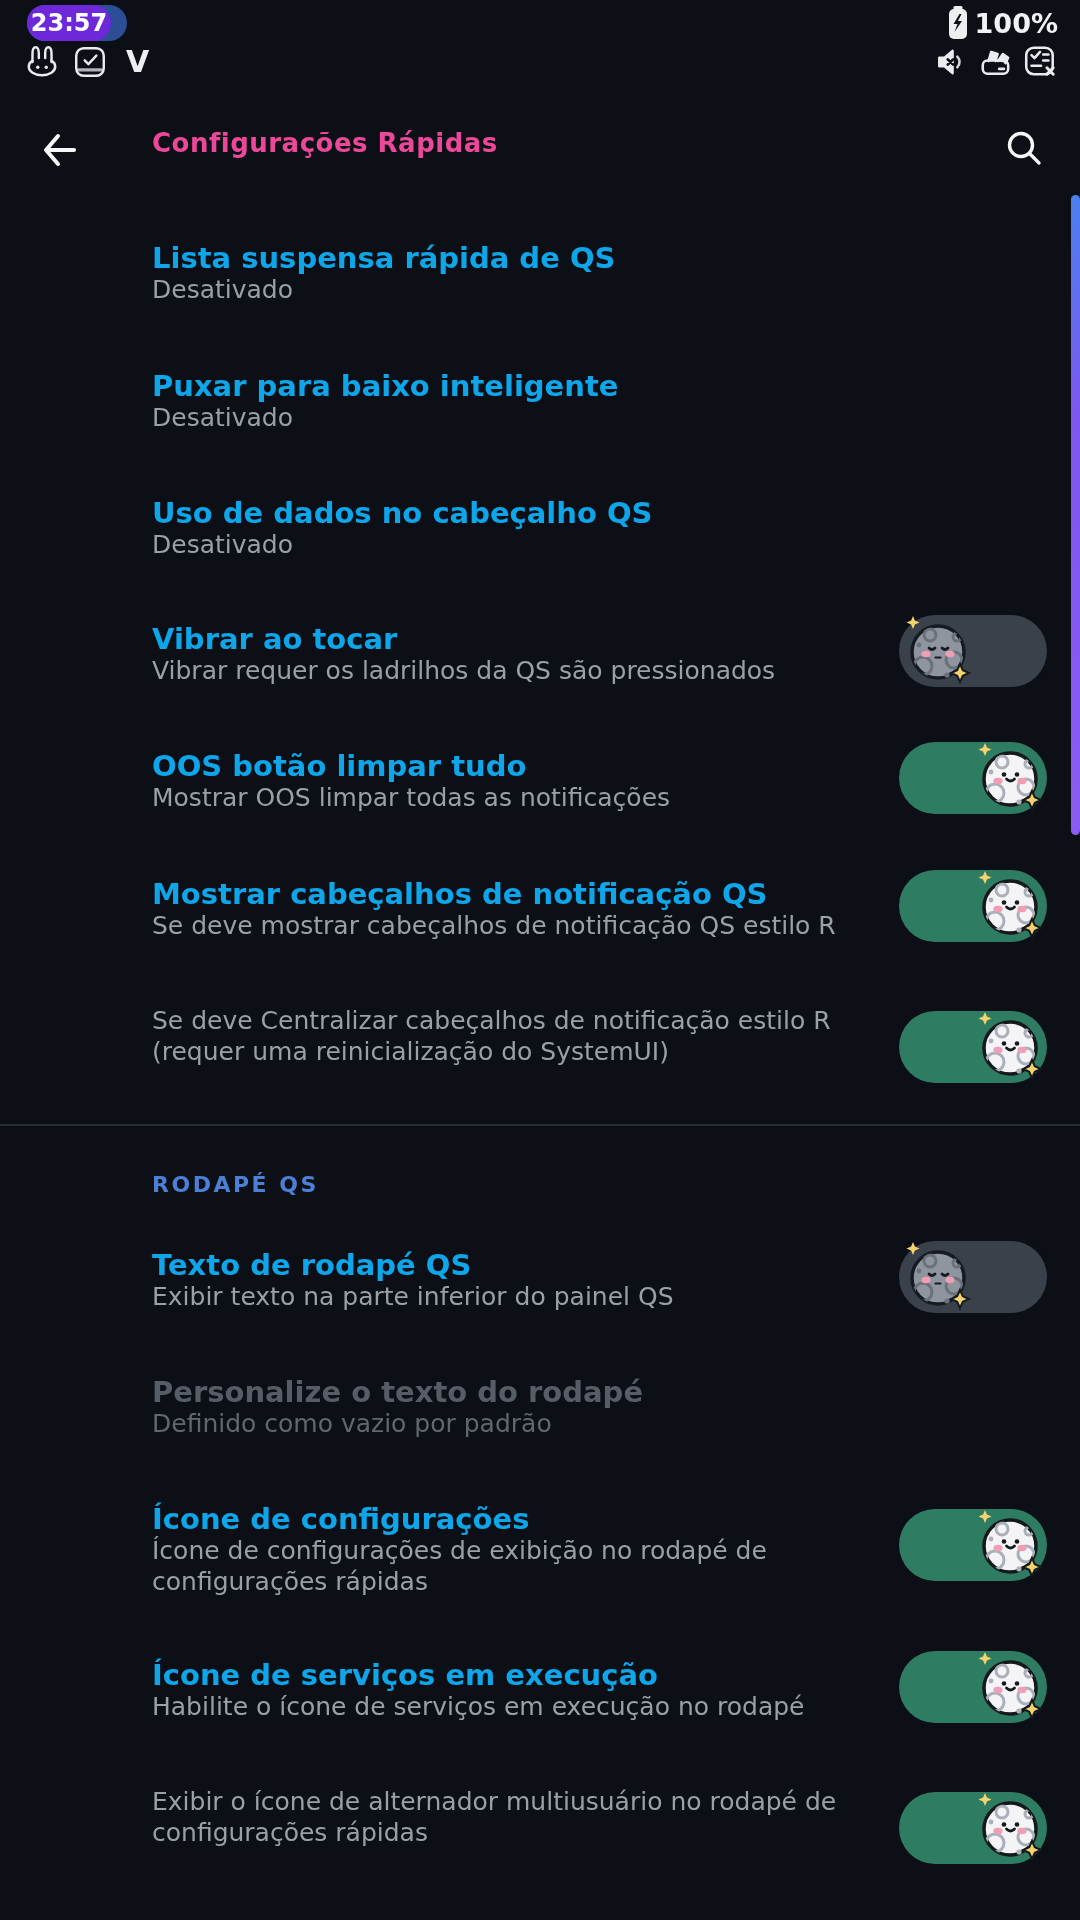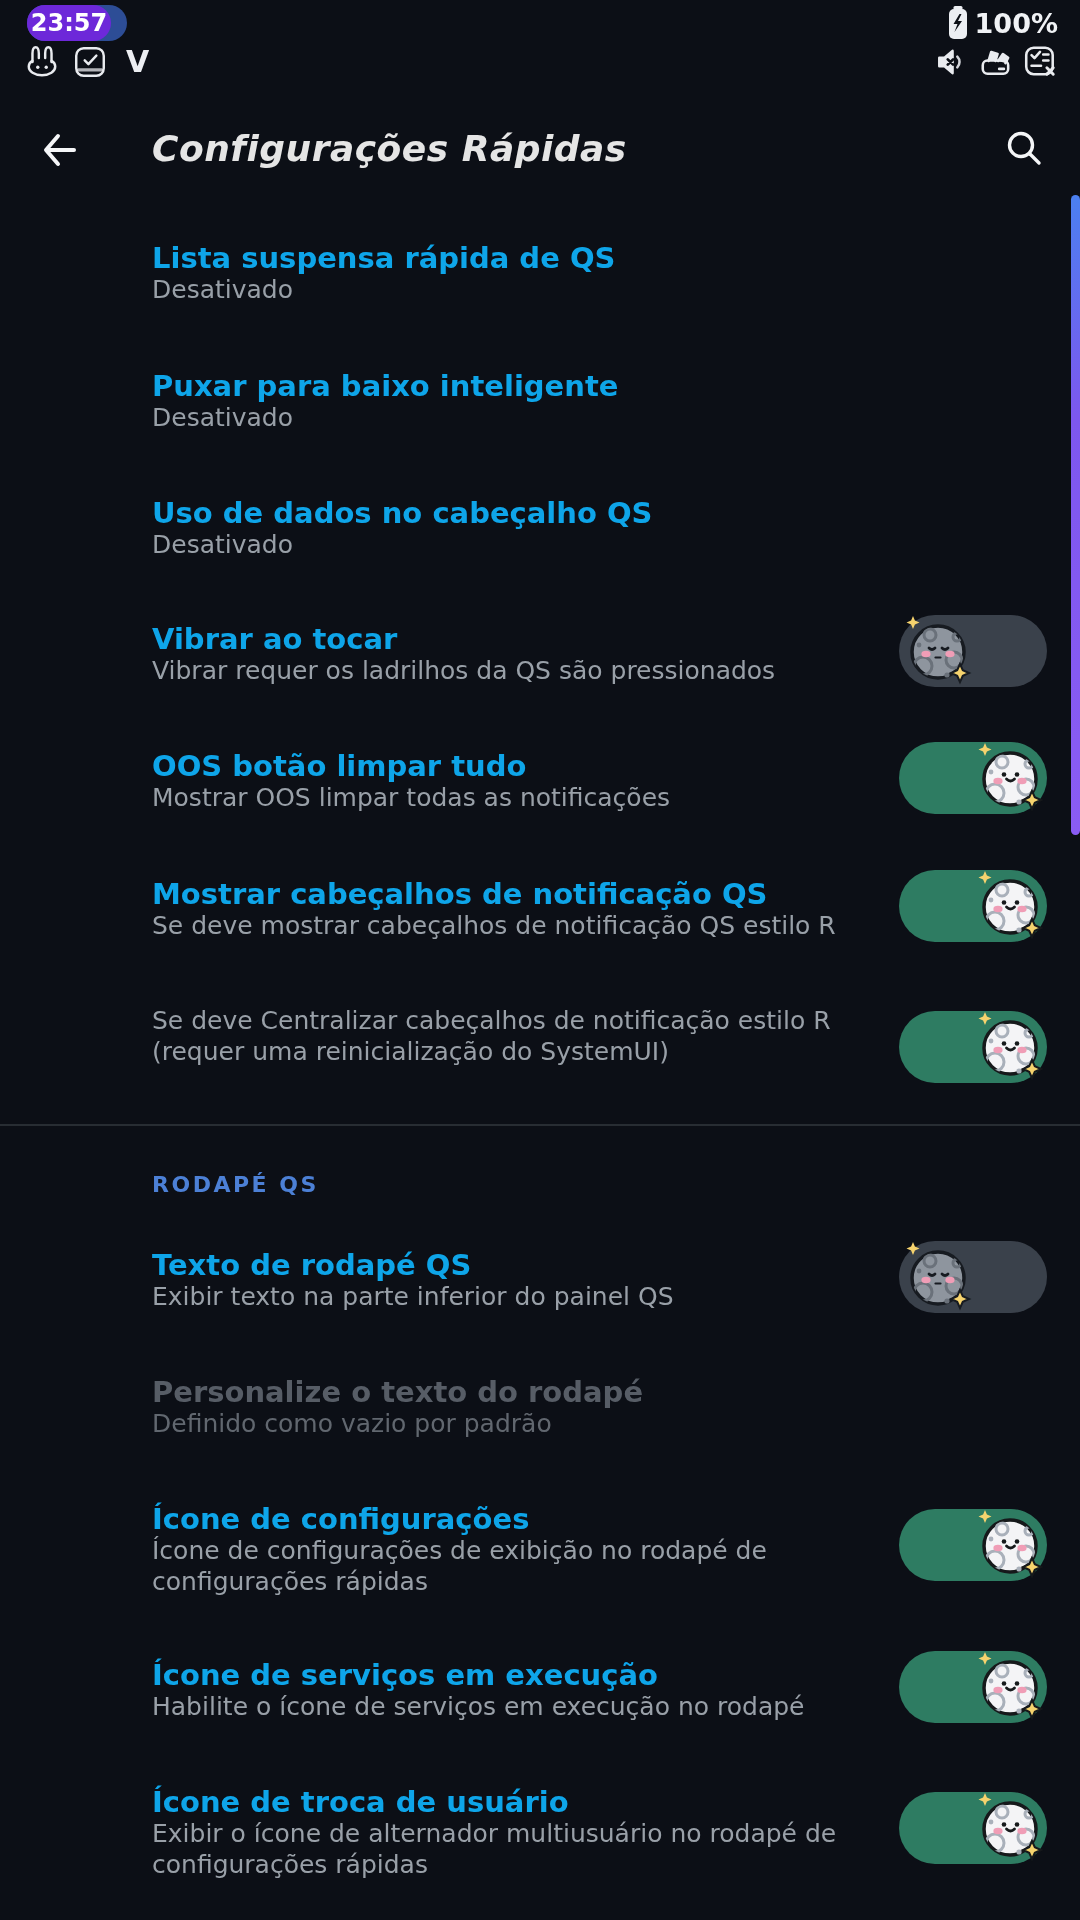--- a/index.html
+++ b/index.html
@@ -11,21 +11,21 @@
   .time-pill{position:absolute;left:27px;top:5px;width:84px;height:36px;border-radius:18px;background:#6d28d9;
              display:flex;align-items:center;justify-content:center;font-size:24px;font-weight:bold;color:#fff;}
   .sb-left{position:absolute;left:24px;top:44px;display:flex;align-items:center;gap:12px;height:36px;}
   .sb-batt{position:absolute;right:22px;top:4px;display:flex;align-items:center;gap:4px;height:38px;}
   .sb-batt .pct{font-size:27px;font-weight:bold;color:#f0f2f5;}
   .sb-right{position:absolute;right:22px;top:44px;display:flex;align-items:center;gap:8px;height:36px;}
   .sb-icon{display:block;}
   .v-glyph{font-size:30px;font-weight:bold;color:#eceef2;line-height:34px;margin-left:6px;}
 
   
-  .header-title{position:absolute;left:152px;top:128px;font-size:36px;font-weight:bold;color:#e5e5e5;letter-spacing:.5px;font-style:italic;}
+  .header-title{position:absolute;left:152px;top:128px;font-size:26px;font-weight:bold;color:#ec4899;letter-spacing:.5px;}
   .back-btn{position:absolute;left:38px;top:128px;width:44px;height:44px;}
   .search-btn{position:absolute;left:1002px;top:126px;width:44px;height:44px;}
 
   
   .scrollbar{position:absolute;left:1071px;top:195px;width:9px;height:640px;border-radius:5px;
              background:linear-gradient(180deg,#4b80f0 0%,#7d57ef 35%,#8a5cf4 100%);}
 
   
   .row{position:absolute;left:152px;right:0;}
   .row-title{font-size:29px;font-weight:bold;color:#0ea5e9;line-height:32px;}
@@ -235,21 +235,20 @@
     <div class="row-title">Ícone de serviços em execução</div>
     <div class="row-sub">Habilite o ícone de serviços em execução no rodapé</div>
     <div class="toggle on">
         <svg class="thumb" viewBox="0 0 72 72">
           <use href="#moon"></use>
         </svg>
       </div>
   </div>
 
   <div class="row tall" style="top:1786px">
-    <div class="row-title">Ícone de troca de usuário</div>
     <div class="row-sub">Exibir o ícone de alternador multiusuário no rodapé de configurações rápidas</div>
     <div class="toggle on">
         <svg class="thumb" viewBox="0 0 72 72">
           <use href="#moon"></use>
         </svg>
       </div>
   </div>
 
 </div>
 

